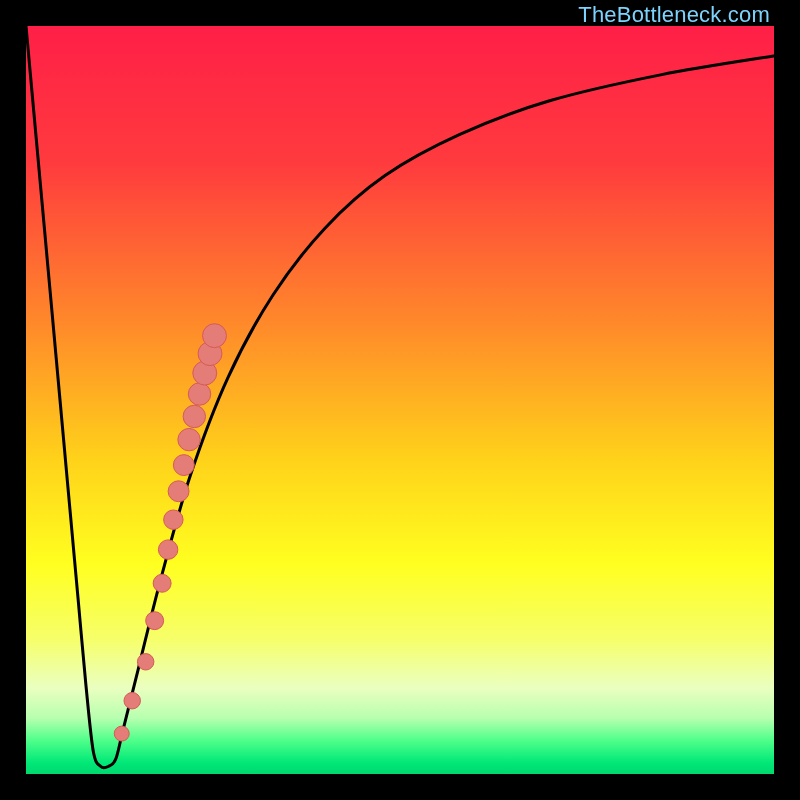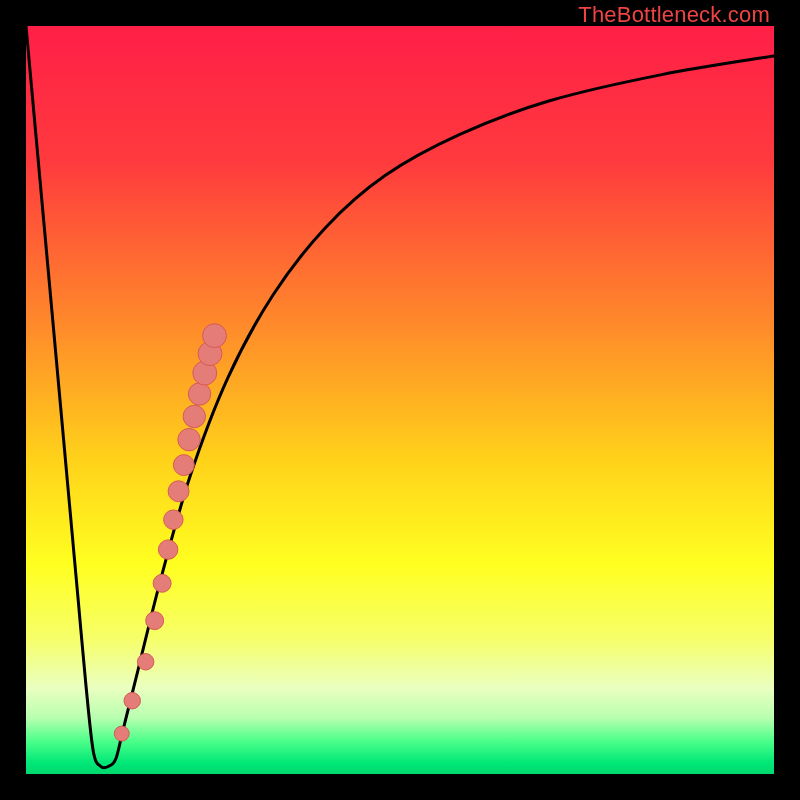--- a/index.html
+++ b/index.html
@@ -19,21 +19,21 @@
     border: 26px solid #000;
   }
   .plot {
     position: absolute;
     inset: 0;
   }
   .watermark {
     position: absolute;
     top: 2px;
     right: 30px;
-    color: #ef4444;
+    color: #7dd3fc;
     font-size: 22px;
     font-weight: 500;
     letter-spacing: 0.2px;
     pointer-events: none;
     user-select: none;
     text-align: right;
   }
   svg { display: block; }
 </style>
 </head>

